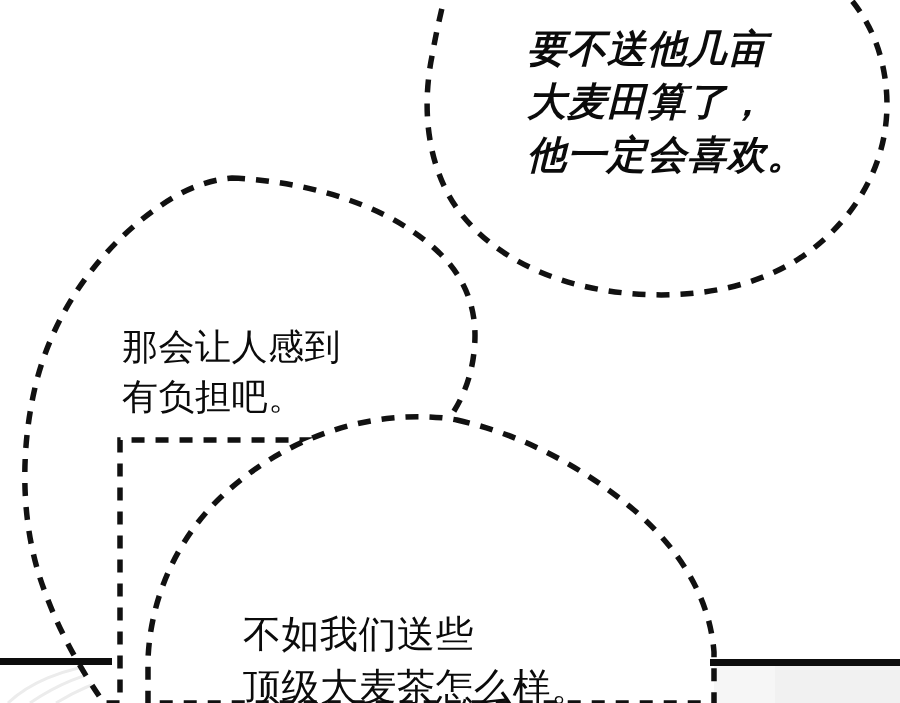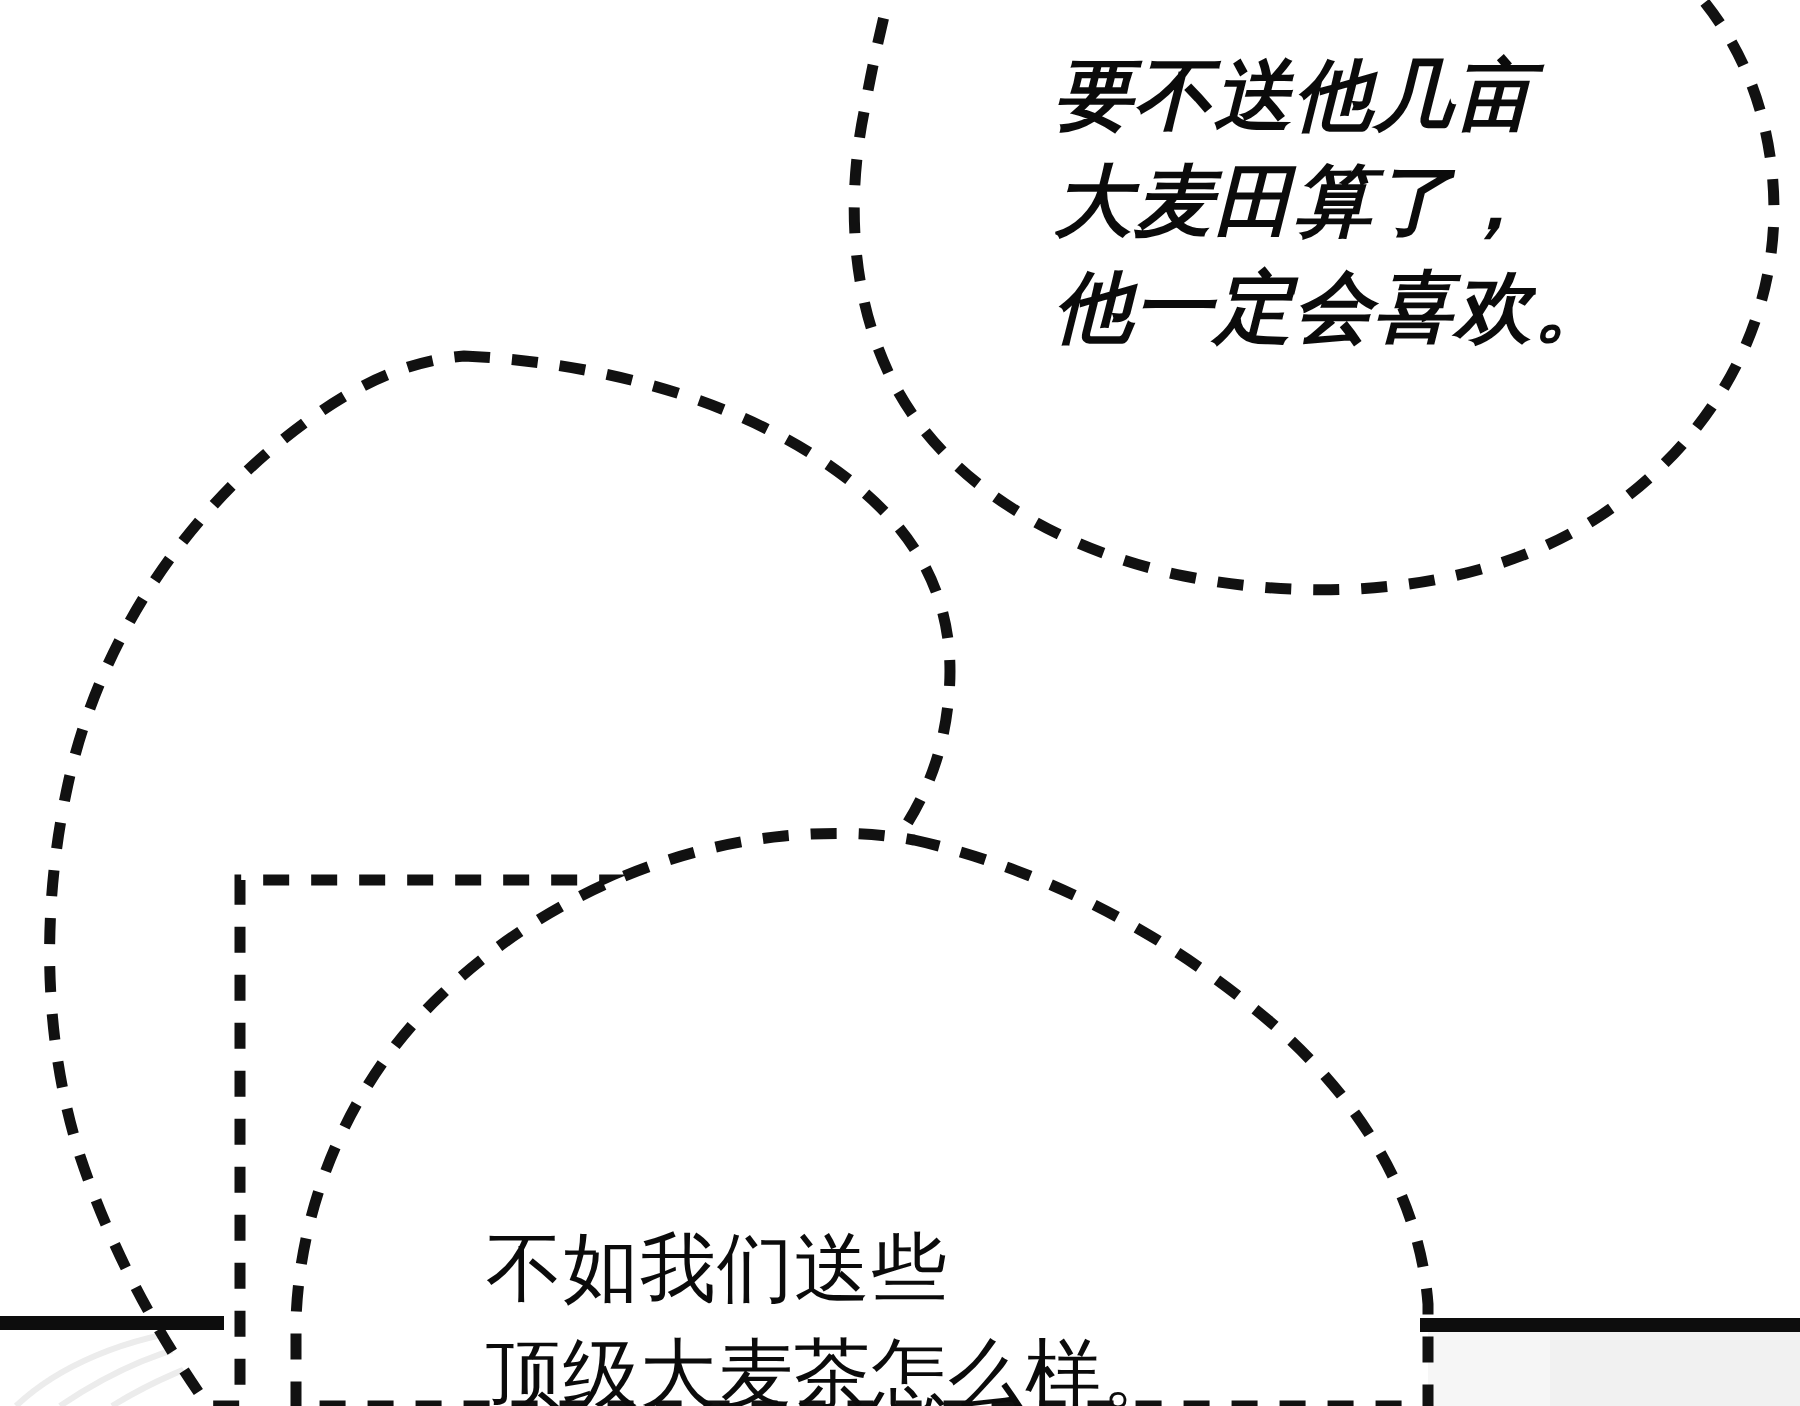--- a/index.html
+++ b/index.html
@@ -119,17 +119,19 @@
              C 414,416 436,416 457,420 Z"></path>
 
     <rect class="panel-bar" x="0" y="658" width="112" height="7"></rect>
     <rect class="panel-bar" x="710" y="659" width="190" height="7"></rect>
   </svg>
 
   <div class="speech-text" id="text-top">要不送他几亩
 大麦田算了，
 他一定会喜欢。</div>
 
+  <div class="speech-text" id="text-left">那会让人感到
+有负担吧。</div>
 
   <div class="speech-text" id="text-bottom">不如我们送些
 顶级大麦茶怎么样。</div>
 
 </div>
 
 </body></html>

